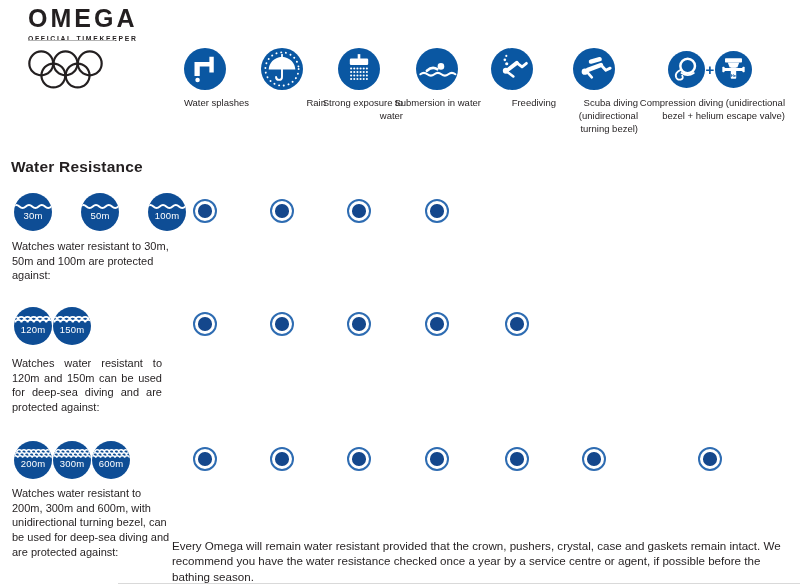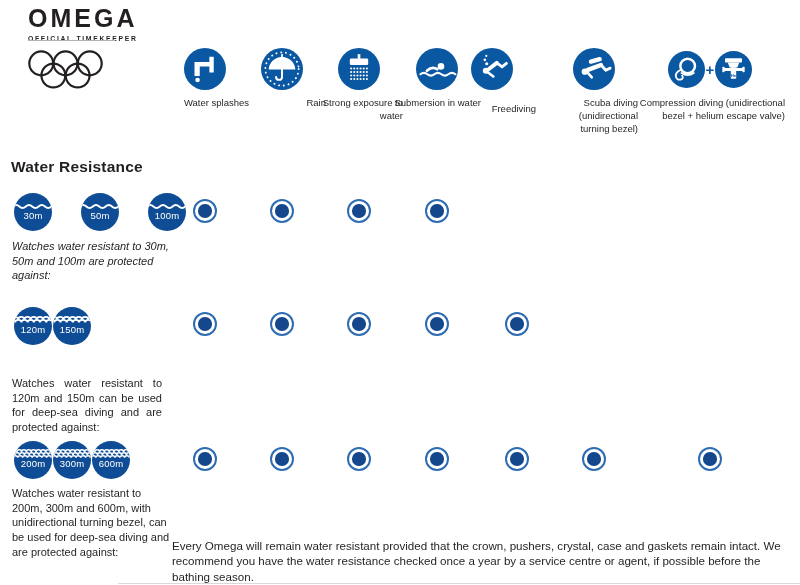--- a/index.html
+++ b/index.html
@@ -120,21 +120,21 @@
       <div class="icon-slot">
         <svg class="round-icon" viewBox="0 0 48 48">
     <circle class="icon-bg" cx="24" cy="24" r="24"></circle>
     <circle fill="#fff" cx="28.5" cy="21" r="3.8"></circle>
     <path fill="none" stroke="#fff" stroke-width="3.2" stroke-linecap="round" d="M12.5 26 Q18.5 20.5 24.2 24.2"></path>
     <path fill="none" stroke="#fff" stroke-width="2.4" stroke-linecap="round" d="M5 30 Q9 26.8 13 30 T21 30 T29 30 T37 30 T45 30"></path>
   </svg>
       </div>
       <div class="col-label">Submersion in water</div>
     </div>
-    <div class="col" style="left: 492px; gap: 6px;">
+    <div class="col" style="left: 512px;">
       <div class="icon-slot">
         <svg class="round-icon" viewBox="0 0 48 48">
     <circle class="icon-bg" cx="24" cy="24" r="24"></circle>
     <g fill="#fff">
       <circle cx="17.5" cy="9" r="1.2"></circle>
             <circle cx="15.8" cy="13.5" r="1.5"></circle>
             <circle cx="18" cy="18" r="1.8"></circle>
       <circle cx="17" cy="26" r="3.5"></circle>
     </g>
     <path fill="none" stroke="#fff" stroke-width="4.5" stroke-linecap="round" d="M20.5 24 L29.5 17"></path>
@@ -208,21 +208,21 @@
   </svg>
         <span>50m</span>
       </div>
       <div class="badge">
         <svg viewBox="0 0 38 38">
     <path fill="none" stroke="#fff" stroke-width="2" d="M-1 13.5 Q2.2 10.5 5.4 13.5 T11.8 13.5 T18.2 13.5 T24.6 13.5 T31 13.5 T37.4 13.5 T43.8 13.5"></path>
   </svg>
         <span>100m</span>
       </div>
     </div>
-    <div class="row-desc" style="top: 239px; width: 158px; font-style: italic;">Watches water resistant to 30m, 50m and 100m are protected against:</div>
+    <div class="row-desc" style="top: 239px; width: 158px;">Watches water resistant to 30m, 50m and 100m are protected against:</div>
     <div class="dot" style="left: 205px; top: 324px;">
       <span></span>
     </div>
     <div class="dot" style="left: 282px; top: 324px;">
       <span></span>
     </div>
     <div class="dot" style="left: 359px; top: 324px;">
       <span></span>
     </div>
     <div class="dot" style="left: 437px; top: 324px;">
@@ -240,21 +240,21 @@
         <span>120m</span>
       </div>
       <div class="badge">
         <svg viewBox="0 0 38 38">
     <path fill="none" stroke="#fff" stroke-width="1.8" d="M-2 12.5 a3.1 2.7 0 0 1 6.2 0 a3.1 2.7 0 0 1 6.2 0 a3.1 2.7 0 0 1 6.2 0 a3.1 2.7 0 0 1 6.2 0 a3.1 2.7 0 0 1 6.2 0 a3.1 2.7 0 0 1 6.2 0 a3.1 2.7 0 0 1 6.2 0"></path>
     <path fill="none" stroke="#fff" stroke-width="1.8" d="M-5 15.5 a3.1 2.7 0 0 1 6.2 0 a3.1 2.7 0 0 1 6.2 0 a3.1 2.7 0 0 1 6.2 0 a3.1 2.7 0 0 1 6.2 0 a3.1 2.7 0 0 1 6.2 0 a3.1 2.7 0 0 1 6.2 0 a3.1 2.7 0 0 1 6.2 0"></path>
   </svg>
         <span>150m</span>
       </div>
     </div>
-    <div class="row-desc justify" style="top: 376px; width: 150px;">Watches water resistant to 120m and 150m can be used for deep-sea diving and are protected against:</div>
+    <div class="row-desc justify" style="top: 356px; width: 150px;">Watches water resistant to 120m and 150m can be used for deep-sea diving and are protected against:</div>
     <div class="dot" style="left: 205px; top: 459px;">
       <span></span>
     </div>
     <div class="dot" style="left: 282px; top: 459px;">
       <span></span>
     </div>
     <div class="dot" style="left: 359px; top: 459px;">
       <span></span>
     </div>
     <div class="dot" style="left: 437px; top: 459px;">

